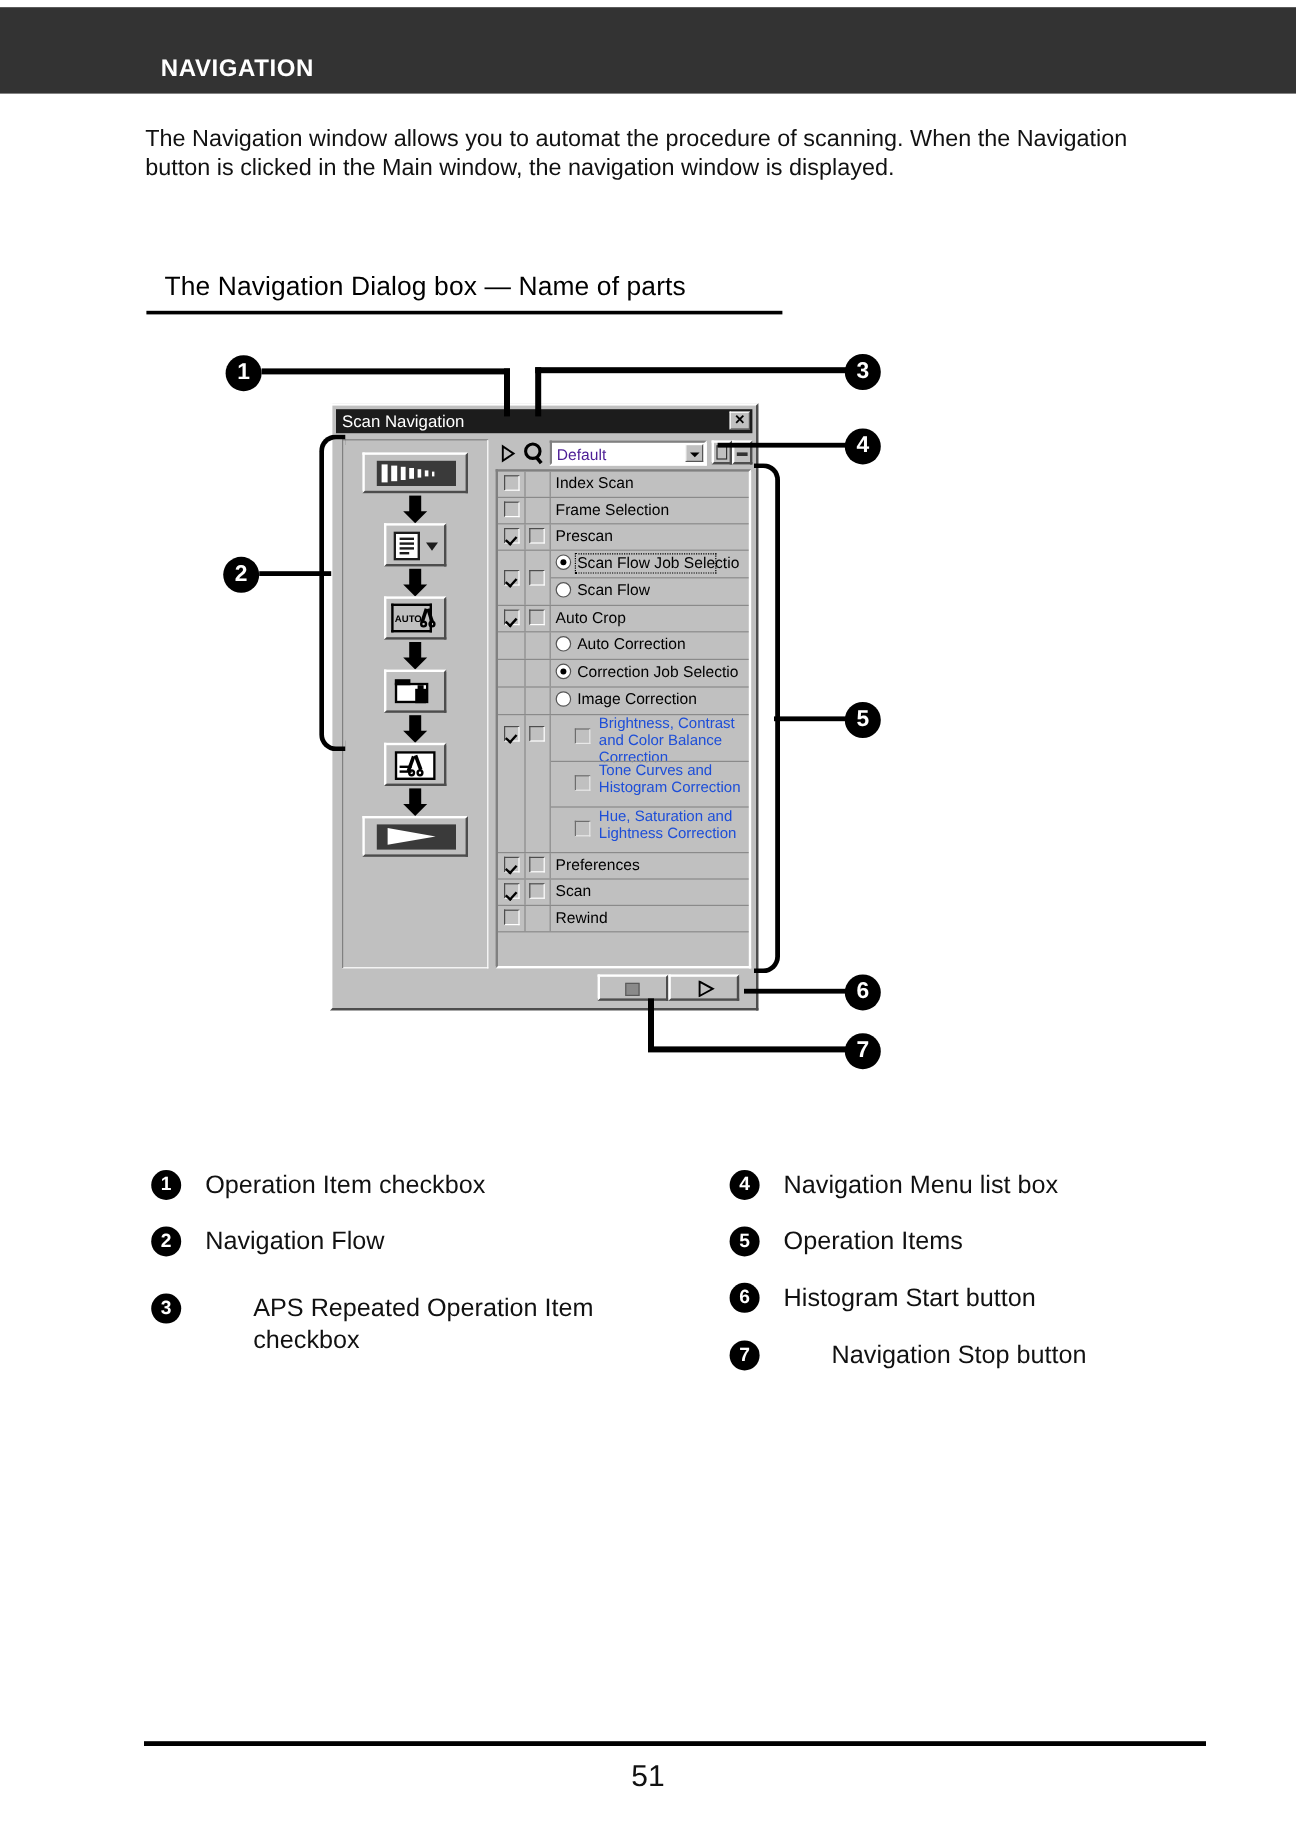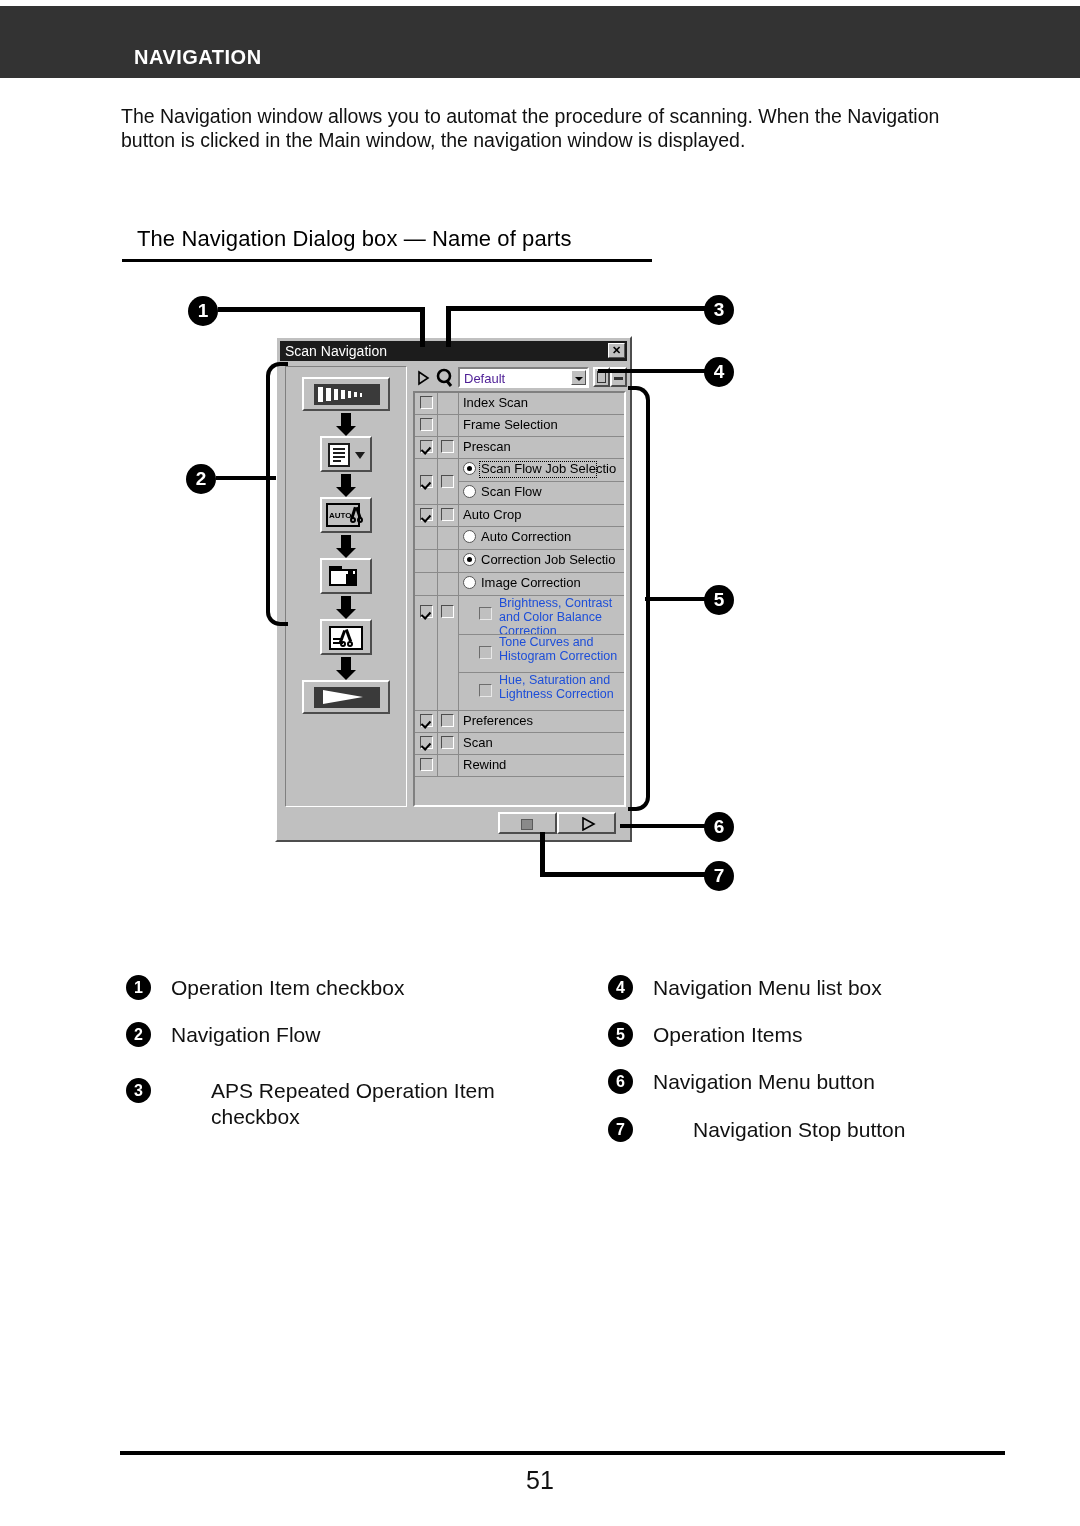--- a/index.html
+++ b/index.html
@@ -701,19 +701,19 @@
 <div class="legend-badge" style="left:126px; top:1078px;">3</div>
 <div class="legend-text" style="left:171px; top:1078px; width:310px;margin-left:40px;">APS Repeated Operation Item checkbox</div>
 
 <div class="legend-badge" style="left:608px; top:975px;">4</div>
 <div class="legend-text" style="left:653px; top:975px; width:400px;">Navigation Menu list box</div>
 
 <div class="legend-badge" style="left:608px; top:1022px;">5</div>
 <div class="legend-text" style="left:653px; top:1022px; width:400px;">Operation Items</div>
 
 <div class="legend-badge" style="left:608px; top:1069px;">6</div>
-<div class="legend-text" style="left:653px; top:1069px; width:400px;">Navigation Menu button</div>
+<div class="legend-text" style="left:653px; top:1069px; width:400px;">Histogram Start button</div>
 
 <div class="legend-badge" style="left:608px; top:1117px;">7</div>
 <div class="legend-text" style="left:653px; top:1117px; width:400px;margin-left:40px;">Navigation Stop button</div>
 
 <div id="footer-rule"></div>
 <div id="page-number">51</div>
 
 </body></html>

